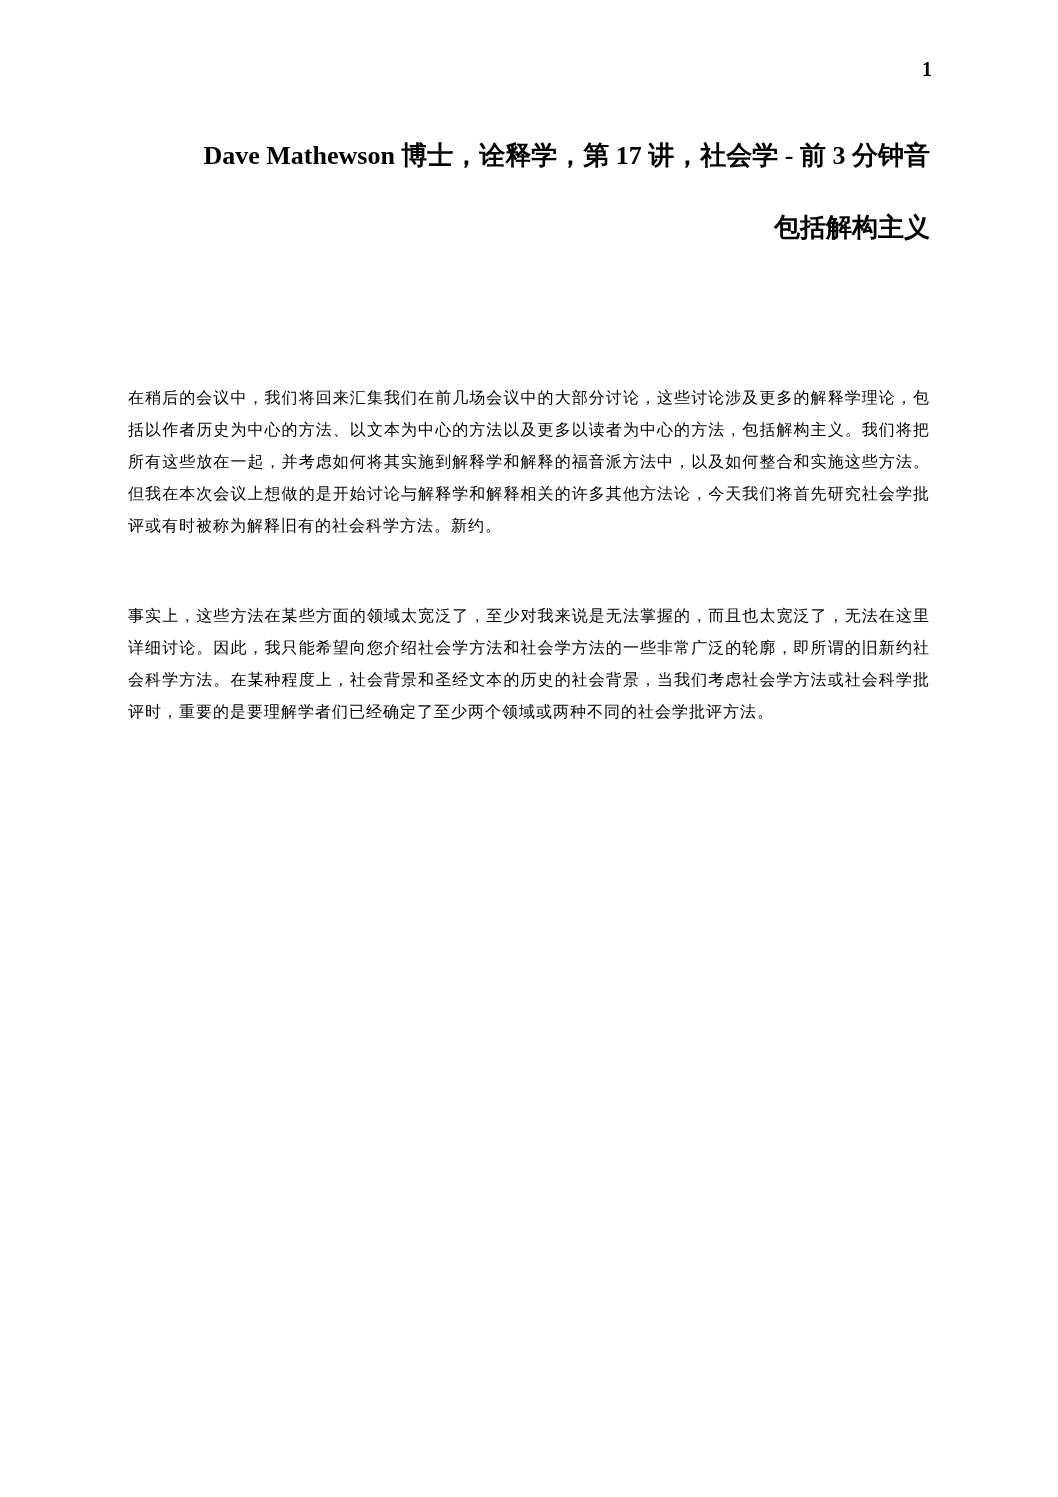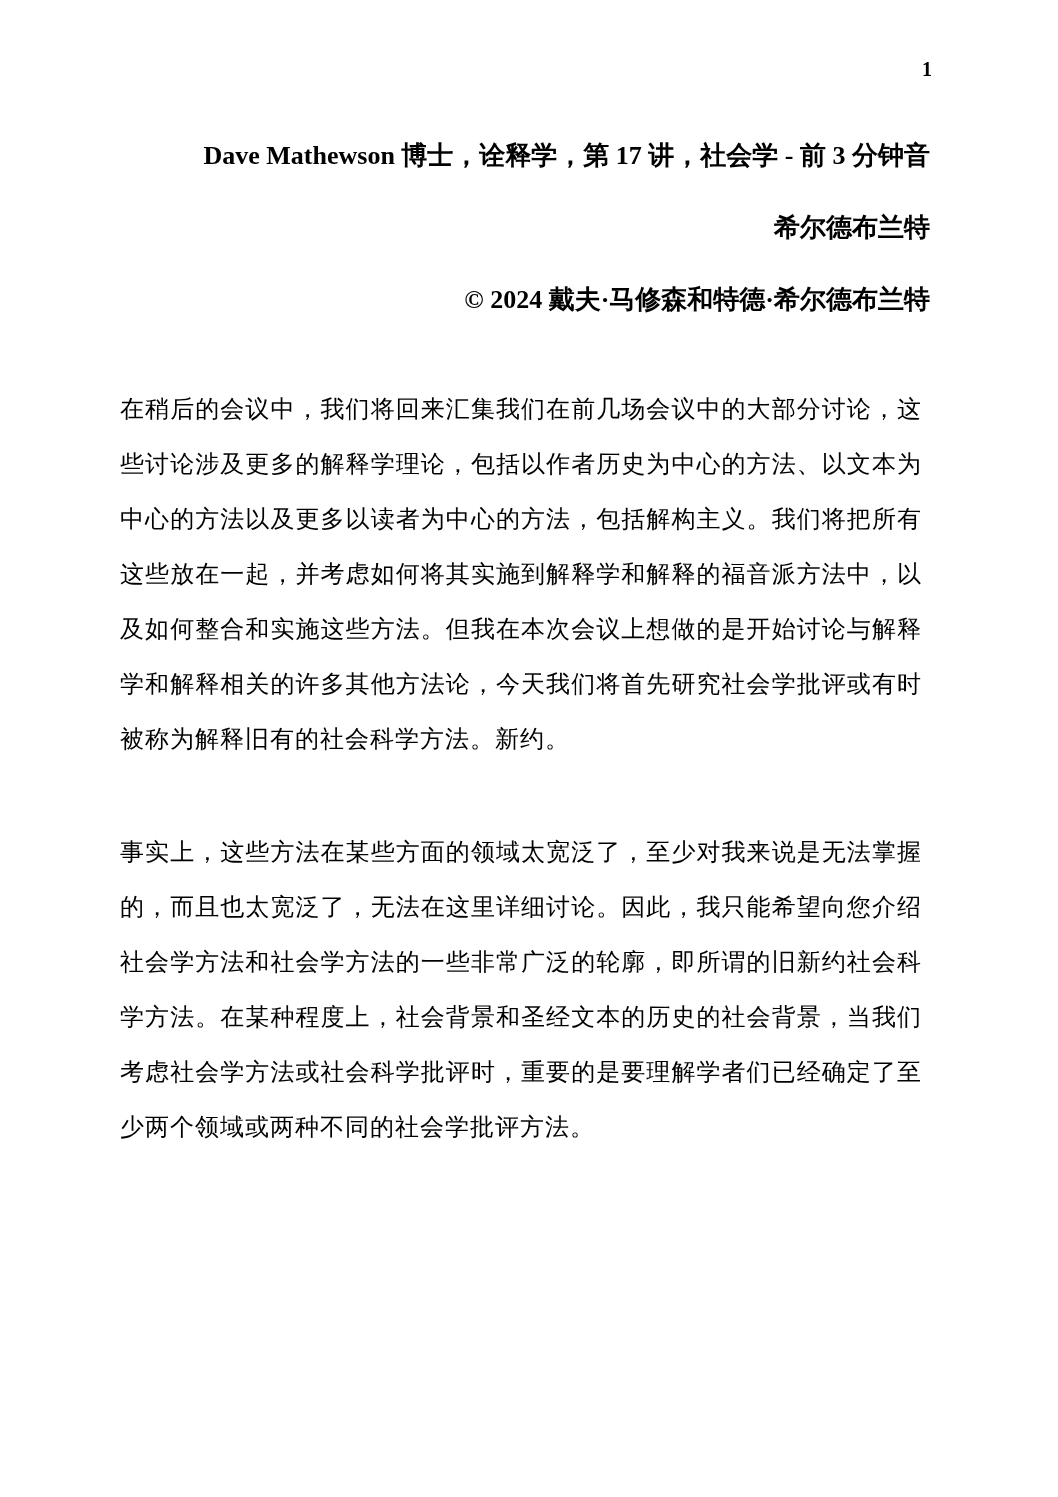--- a/index.html
+++ b/index.html
@@ -29,45 +29,44 @@
     left: 128px;
     width: 802px;
     text-align: right;
     font-weight: bold;
     font-size: 26px;
     line-height: 72px;
   }
   .doc-body {
     position: absolute;
     top: 382px;
-    left: 120px;
+    left: 128px;
     width: 802px;
-    font-size: 24px;
-    line-height: 55px;
+    font-size: 16px;
+    line-height: 32px;
     letter-spacing: 1px;
     text-align: justify;
   }
   .doc-body p {
     margin: 0 0 57.5px 0;
   }
   .doc-body p:last-child {
     margin-bottom: 0;
   }
 </style>
 </head>
 <body>
 
 <div class="page">
 
   <div class="page-number">1</div>
 
   <div class="doc-header">
     <div class="title-line">Dave Mathewson 博士，诠释学，第 17 讲，社会学 - 前 3 分钟音</div>
-    <div class="title-line">希尔德布兰特</div>
-    <div class="copyright-line">© 2024 戴夫·马修森和特德·希尔德布兰特</div>
+    <div class="title-line">包括解构主义</div>
   </div>
 
   <div class="doc-body">
     <p>在稍后的会议中，我们将回来汇集我们在前几场会议中的大部分讨论，这些讨论涉及更多的解释学理论，包括以作者历史为中心的方法、以文本为中心的方法以及更多以读者为中心的方法，包括解构主义。我们将把所有这些放在一起，并考虑如何将其实施到解释学和解释的福音派方法中，以及如何整合和实施这些方法。但我在本次会议上想做的是开始讨论与解释学和解释相关的许多其他方法论，今天我们将首先研究社会学批评或有时被称为解释旧有的社会科学方法。新约。</p>
     <p>事实上，这些方法在某些方面的领域太宽泛了，至少对我来说是无法掌握的，而且也太宽泛了，无法在这里详细讨论。因此，我只能希望向您介绍社会学方法和社会学方法的一些非常广泛的轮廓，即所谓的旧新约社会科学方法。在某种程度上，社会背景和圣经文本的历史的社会背景，当我们考虑社会学方法或社会科学批评时，重要的是要理解学者们已经确定了至少两个领域或两种不同的社会学批评方法。</p>
   </div>
 
 </div>
 
 </body></html>

